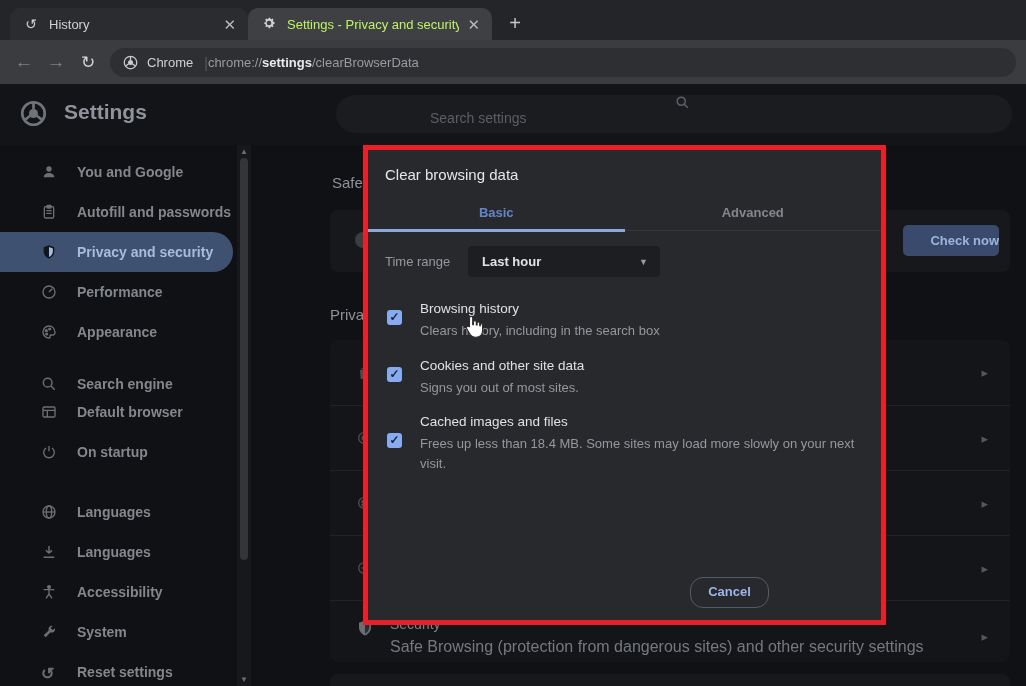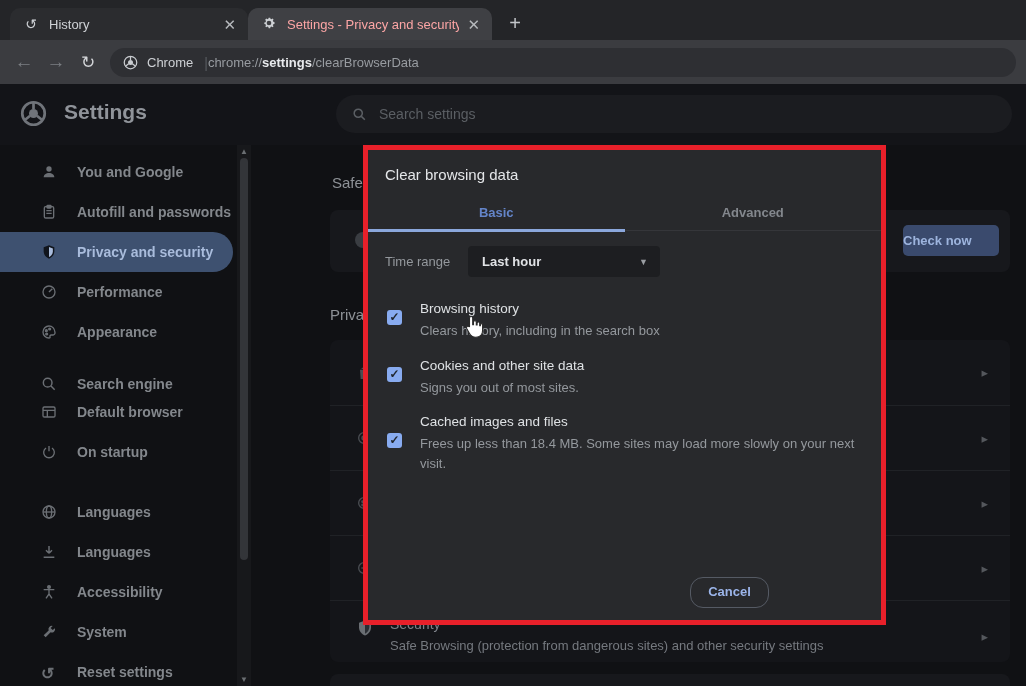--- a/index.html
+++ b/index.html
@@ -9,21 +9,21 @@
 
   
   .tabstrip { position:absolute; left:0; top:0; width:1026px; height:40px; background:#242528; }
   .tab { position:absolute; top:8px; height:32px; border-radius:10px 10px 0 0;
          display:flex; align-items:center; padding:0 12px; }
   .tab-inactive { left:10px; width:238px; background:#2b2c2f; }
   .tab-active   { left:248px; width:244px; background:#3f4044; }
   .tab .favicon { width:18px; text-align:center; color:#cdd0d4; font-size:14px; flex:0 0 18px; }
   .tab .tab-title { flex:1; margin-left:9px; font-size:13px; color:#cfd2d6; white-space:nowrap;
                     overflow:hidden; }
-  .tab-active .tab-title { color:#fca5a5; }
+  .tab-active .tab-title { color:#bef264; }
   .tab .tab-close { color:#b6b9bd; font-size:15px; margin-left:8px; line-height:1; }
   .newtab-btn { position:absolute; left:502px; top:10px; width:26px; height:26px; color:#c3c6ca;
                 font-size:20px; text-align:center; line-height:26px; }
 
   
   .toolbar { position:absolute; left:0; top:40px; width:1026px; height:44px; background:#3b3c40;
              display:flex; align-items:center; }
   .nav-ico { width:32px; text-align:center; font-size:19px; color:#7c7f84; }
   .nav-ico.bright { color:#d3d5d8; font-size:17px; }
   .omnibox { position:absolute; left:110px; top:8px; width:906px; height:29px; border-radius:15px;
@@ -33,21 +33,21 @@
   .omnibox .divider { margin-left:11px; color:#585c61; font-size:14px; }
   .omnibox .url { color:#989ca1; white-space:nowrap; }
   .omnibox .url b { color:#e8eaed; font-weight:700; }
 
   
   .page { position:absolute; left:0; top:84px; width:1026px; height:602px; background:#101114; }
   .s-header { position:absolute; left:0; top:0; width:1026px; height:61px; background:#131418; }
   .s-logo { position:absolute; left:20px; top:16px; }
   .s-title { position:absolute; left:64px; top:16px; font-size:21px; font-weight:600; color:#90949a; }
   .s-search { position:absolute; left:336px; top:11px; width:676px; height:38px; border-radius:19px;
-              background:#1b1c20; display:flex; align-items:center; }
+              background:#1b1c20; display:flex; align-items:center;flex-direction:column; }
   .s-search svg { margin-left:16px; }
   .s-search input { margin-left:12px; background:transparent; border:none; outline:none;
                     font-size:14px; color:#8a8e93; width:500px; font-family:inherit; }
   .s-search input::placeholder { color:#5b5f64; }
 
   
   .side-item { position:absolute; left:0; width:236px; height:40px; display:flex; align-items:center;
                color:#83878c; font-size:14px; font-weight:600;padding-left:13px; }
   .side-item .ico { width:16px; height:16px; margin-left:28px; color:#6b6f74; display:flex; }
   .side-item .lbl { margin-left:20px; }
@@ -60,32 +60,32 @@
   .pg-scroll .arr { position:absolute; left:0; width:14px; text-align:center; font-size:8px; color:#6a6e72; }
   .pg-scroll .thumb { position:absolute; left:3px; top:13px; width:8px; height:402px; background:#333539;
                       border-radius:4px; }
 
   
   .c-heading { position:absolute; font-size:15px; color:#8e9297; }
   .safety-card { position:absolute; left:330px; top:126px; width:680px; height:62px; background:#17181c;
                  border-radius:8px; }
   .dim-ico { position:absolute; width:16px; height:16px; border-radius:50%; background:#3a3d42; }
   .checknow-btn { position:absolute; left:573px; top:15px; width:96px; height:31px; border-radius:5px;
-                  background:#3a4a6d; color:#9db4dd; font-size:13px; font-weight:600; text-align:left;
+                  background:#3a4a6d; color:#9db4dd; font-size:13px; font-weight:600; text-align:right;
                   line-height:31px; }
   .privacy-card { position:absolute; left:330px; top:256px; width:680px; height:322px; background:#141519;
                   border-radius:8px; }
   .p-row { position:relative; height:65px; display:flex; align-items:center; }
   .p-row + .p-row { border-top:1px solid #202226; }
   .p-row .row-ico { margin-left:26px; color:#4a4d52; display:flex; }
   .p-row .chev { position:absolute; right:22px; color:#54575c; font-size:13px; }
   .sec-row { height:61px !important; align-items:flex-start !important; }
   .sec-text { margin-left:16px; padding-top:15px; }
   .sec-title { font-size:14px; color:#7f838a; }
-  .sec-sub { font-size:13px; color:#75797f; margin-top:6px; }
+  .sec-sub { font-size:16px; color:#75797f; margin-top:6px; }
   .next-card { position:absolute; left:330px; top:590px; width:680px; height:12px; background:#17181c;
                border-radius:8px 8px 0 0; }
 
   
   .dialog { position:absolute; left:363px; top:61px; width:513px; height:470px; border:5px solid #e8202a;
             background:#28292c; box-sizing:content-box; }
   .d-title { position:absolute; left:17px; top:16px; font-size:15px; color:#e4e6e9;text-align:center; }
   .d-tabs { position:absolute; left:0; top:46px; width:513px; height:35px; display:flex;
             border-bottom:1px solid #35363a; }
   .d-tab { flex:1; text-align:center; font-size:13px; font-weight:700; color:#83878d; padding-top:9px;

